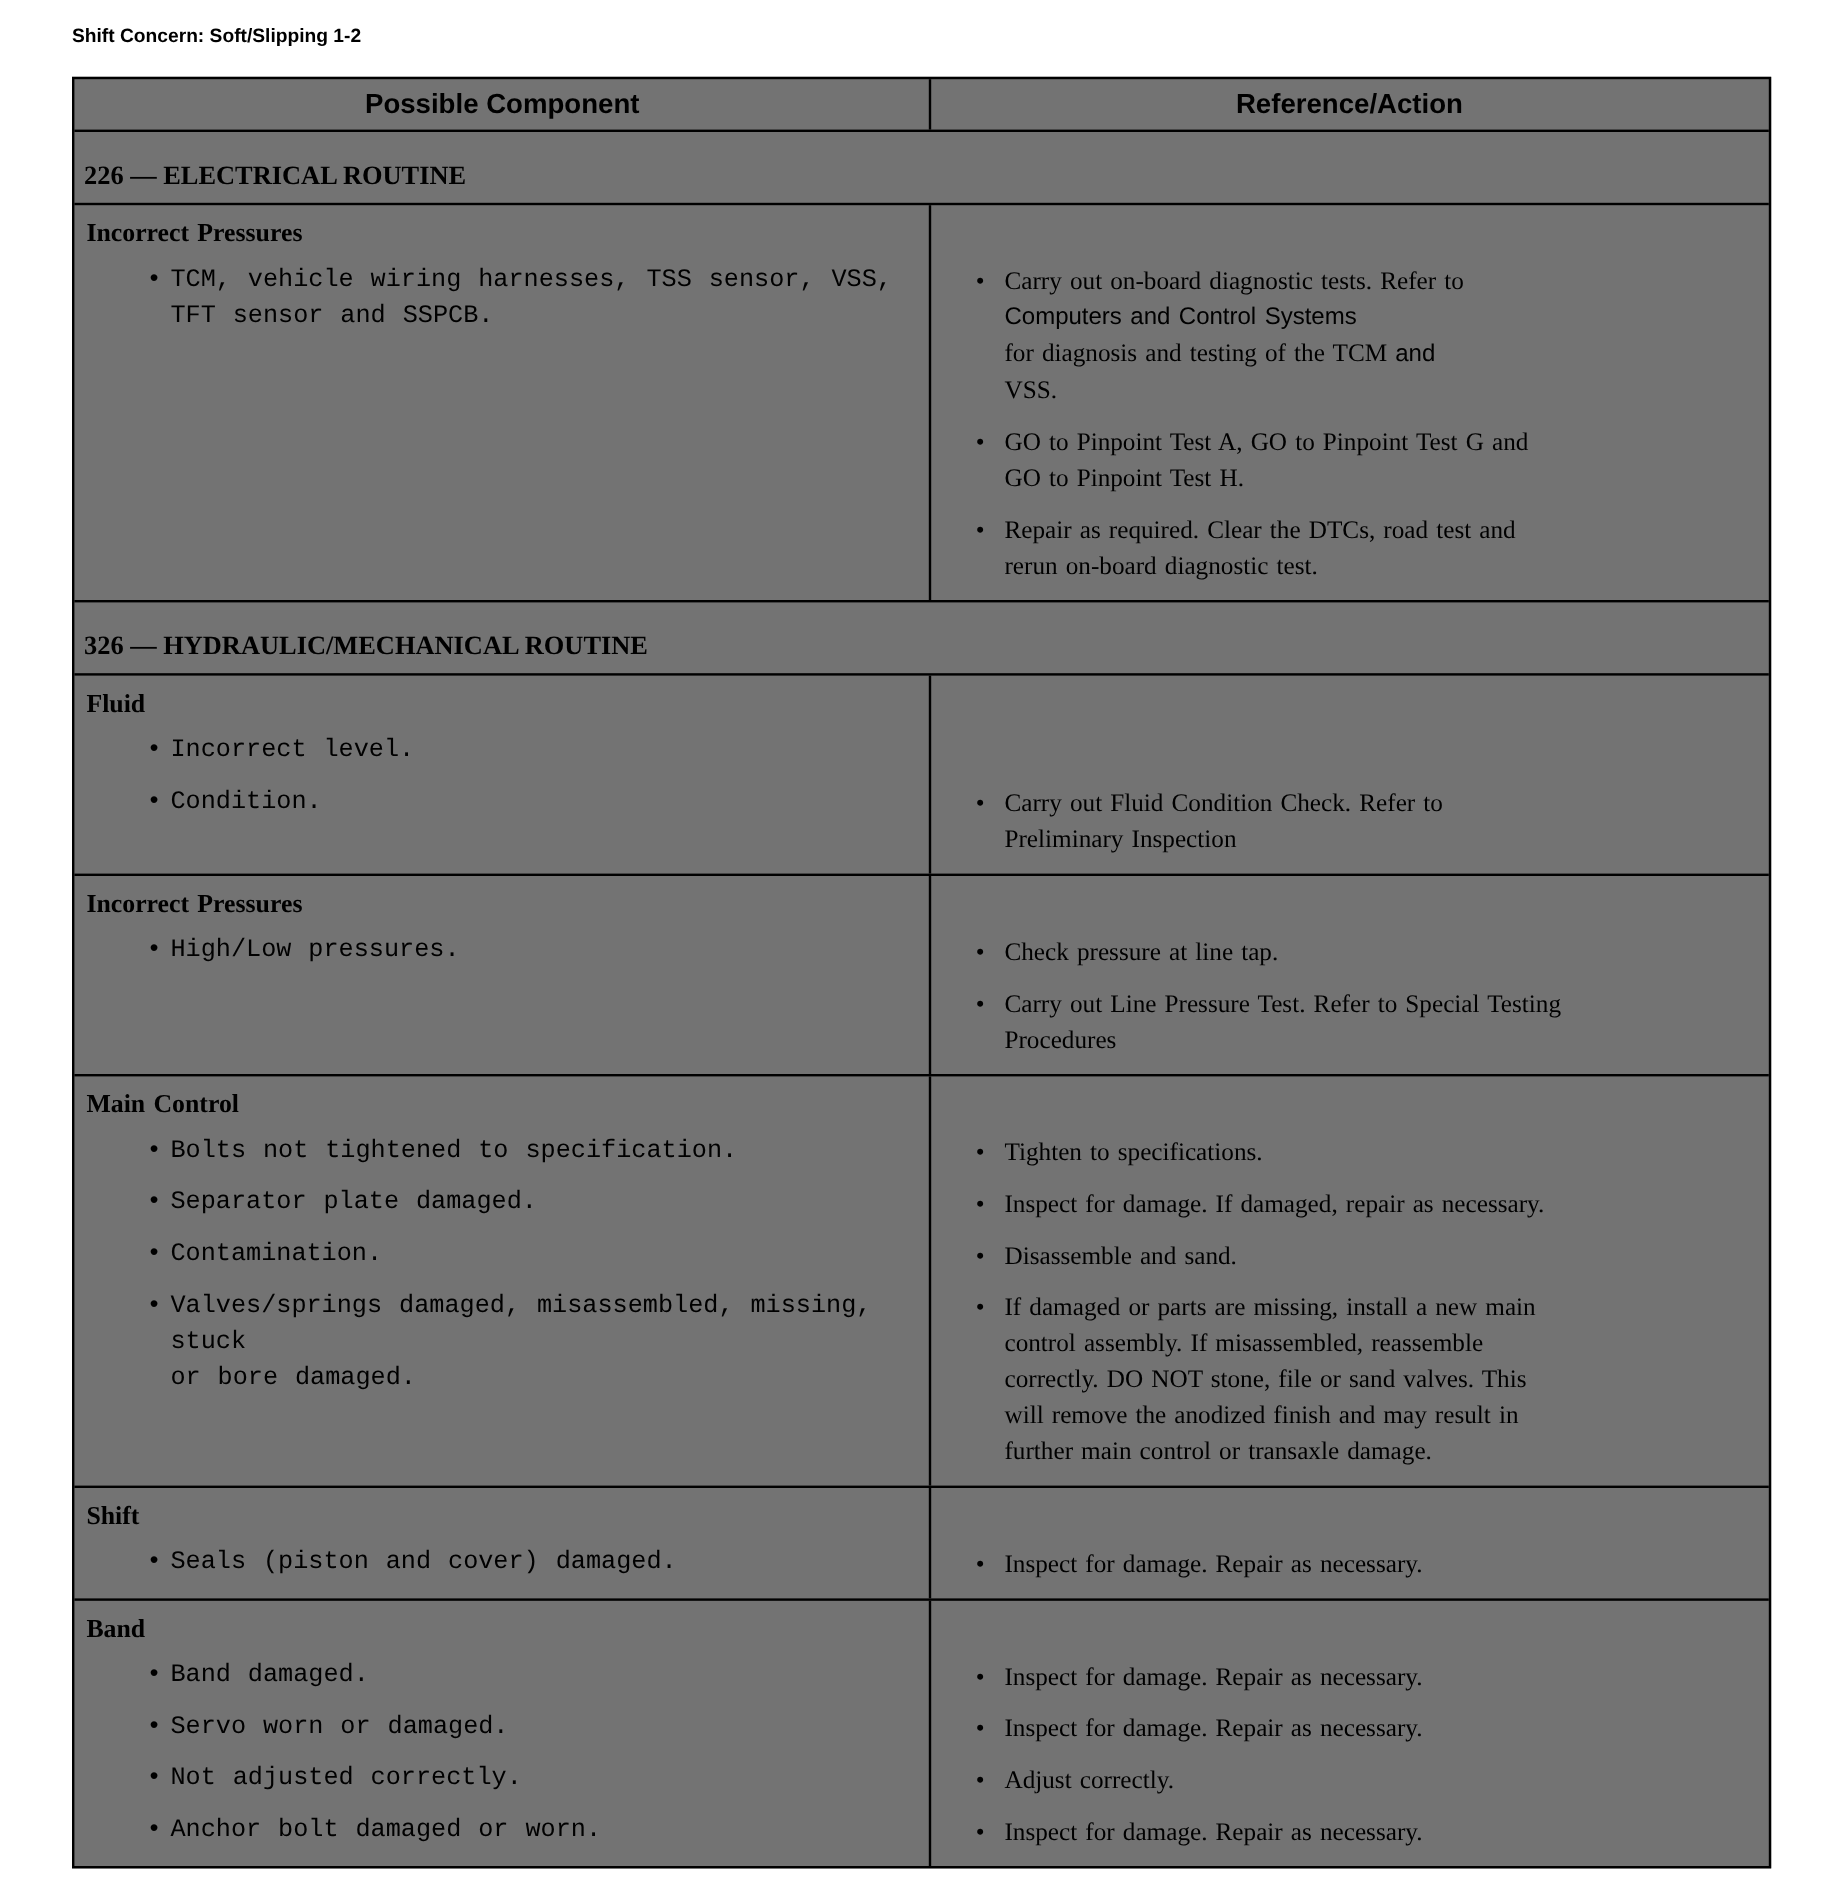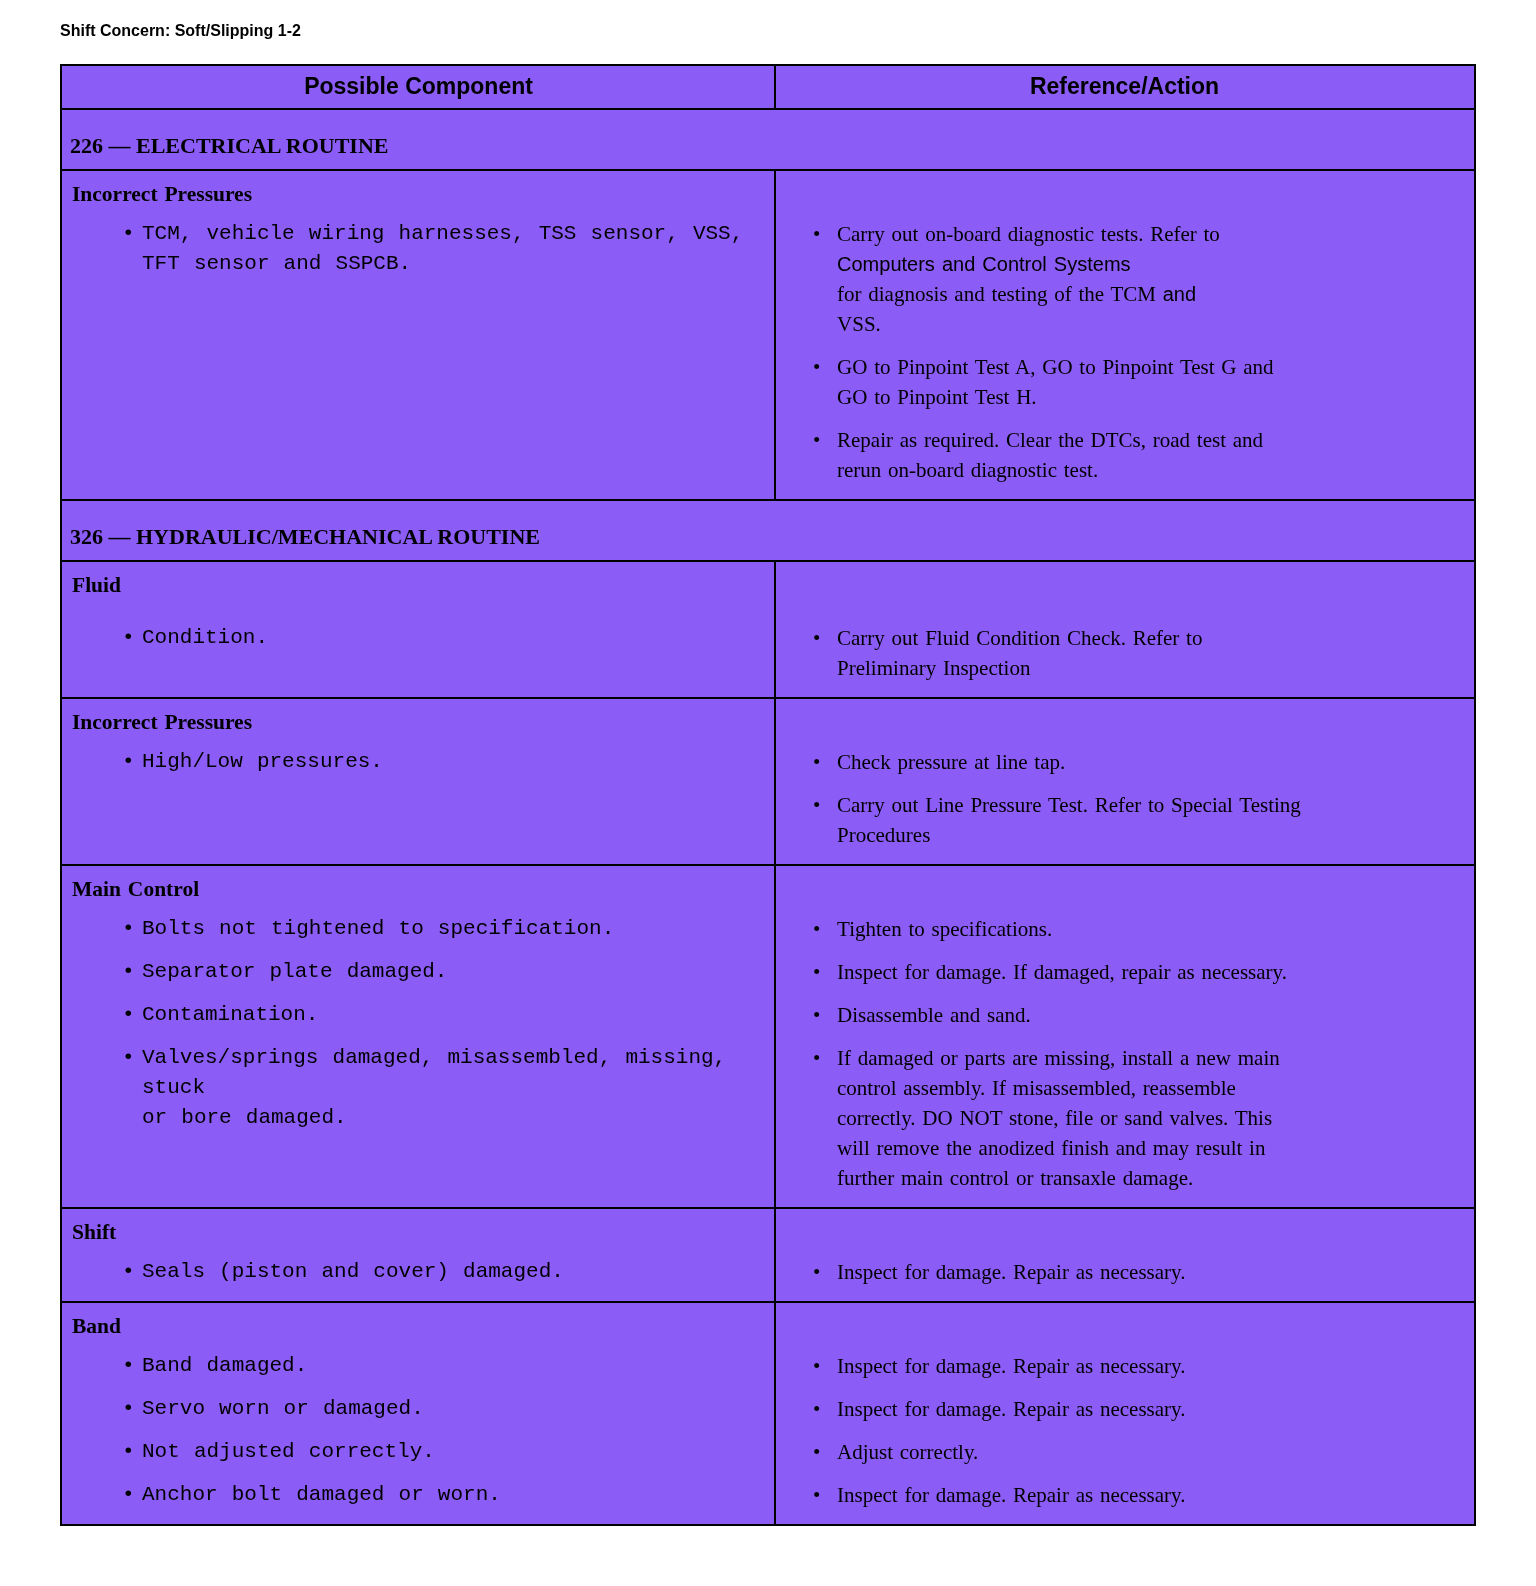--- a/index.html
+++ b/index.html
@@ -8,21 +8,21 @@
     width:1536px; height:1586px; overflow:hidden;
     color:#000;
     font-family:"Liberation Serif", serif;
   }
   .page { padding:16px 60px 0 60px; }
   .title {
     font-family:"Liberation Sans", sans-serif;
     font-weight:bold; font-size:16px; line-height:30px;
     margin-bottom:18px;
   }
-  .tbl { border:2px solid #000; background:#8b5cf6; }
+  .tbl { border:2px solid #000; background:#737373; }
   .cols { display:grid; grid-template-columns:50.5% 49.5%; }
   .vline { position:relative; }
   .vline::after {
     content:""; position:absolute; left:50.5%; top:0; bottom:0;
     width:2px; margin-left:-1px; background:#000;
   }
   .thead {
     font-family:"Liberation Sans", sans-serif;
     font-weight:bold; font-size:23px; line-height:28px;
   }
@@ -95,20 +95,25 @@
           </div>
         </div>
       </div>
     </div>
 
     <div class="sec">326 — HYDRAULIC/MECHANICAL ROUTINE</div>
 
     <div class="row vline">
       <div class="hd">Fluid</div>
       <div class="pr cols">
+        <div class="lc">
+          <div class="b">
+            <div class="ln">Incorrect level.</div>
+          </div>
+        </div>
       </div>
       <div class="pr cols">
         <div class="lc">
           <div class="b">
             <div class="ln">Condition.</div>
           </div>
         </div>
         <div class="rc">
           <div class="b">
             <div class="ln">Carry out Fluid Condition Check. Refer to</div>

